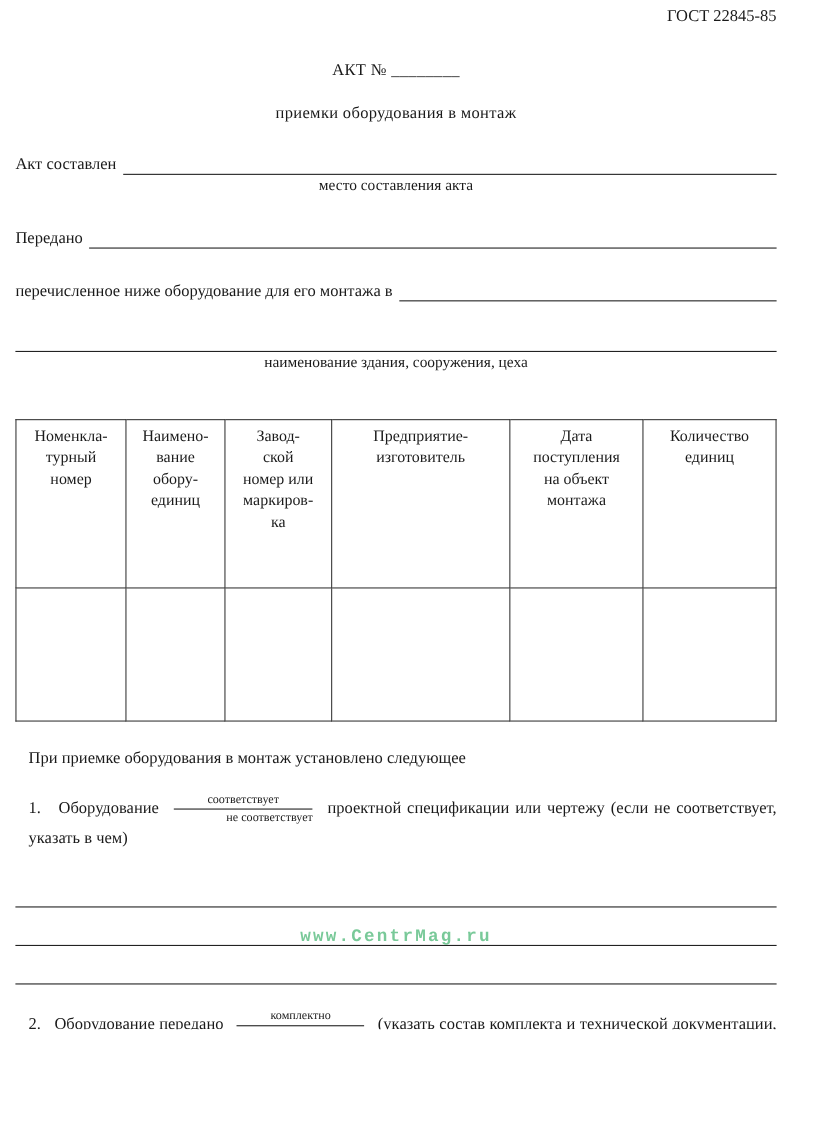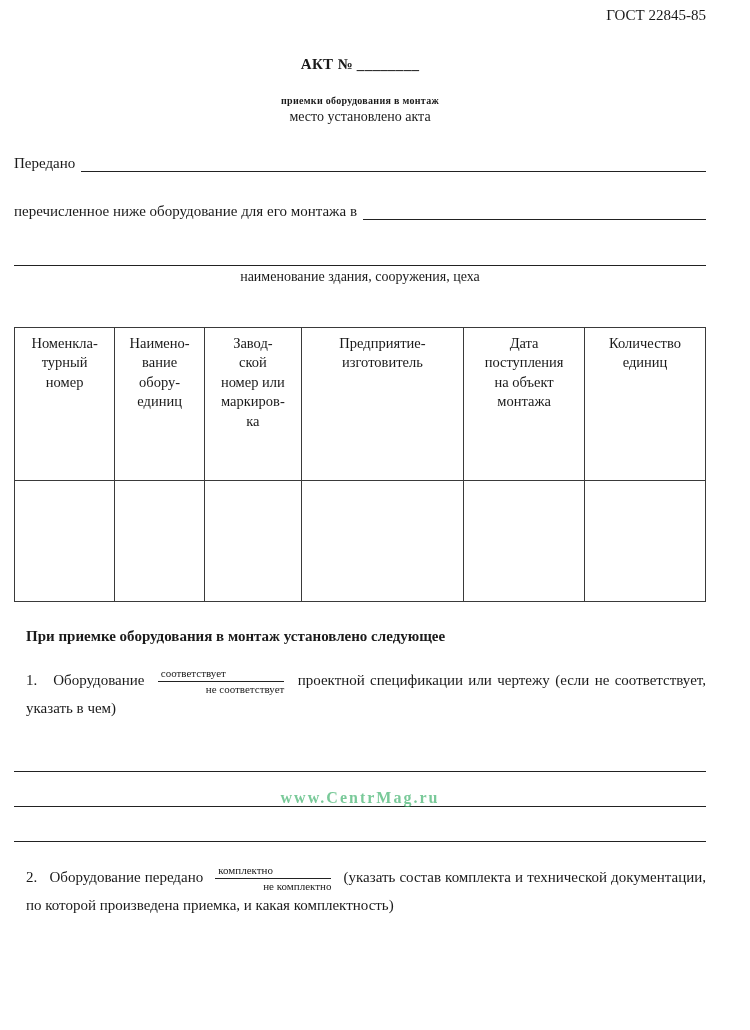--- a/index.html
+++ b/index.html
@@ -5,64 +5,68 @@
   html, body { margin:0; padding:0; background:#ffffff; }
   .page {
     width:750px; height:936px; box-sizing:border-box;
     padding:6px 44px 10px 14px;
     font-family:"Liberation Serif", serif;
     font-size:15px; color:#1a1a1a;
     position:relative; overflow:hidden; background:#fff;
   }
   .doc-header { text-align:right; line-height:1.3; }
   .doc-header .mandatory { margin-top:18px; }
-  .title-block { text-align:center; margin-top:30px; font-weight:bold; letter-spacing:.3px; }
-  .title-block .subtitle { margin-top:22px; font-size:10px; }
+  .title-block { text-align:center; margin-top:30px; font-weight:normal; letter-spacing:.3px; }
+  .title-block .subtitle { margin-top:22px; font-size:15px; }
   .field-row { display:flex; align-items:flex-end; margin-top:28px; }
   .field-row .label { white-space:nowrap; padding-right:6px; }
   .fill-line { flex:1; border-bottom:1px solid #222; height:1.25em; }
   .caption { text-align:center; font-size:14px; margin-top:3px; }
   .full-line { border-bottom:1px solid #222; height:1.25em; margin-top:26px; }
   table.eq-table { width:100%; border-collapse:collapse; margin-top:42px; table-layout:fixed; }
   table.eq-table th, table.eq-table td { border:1px solid #3a3a3a; }
   table.eq-table th {
     font-weight:normal; font-size:14.5px; vertical-align:top; text-align:center;
     padding:6px 3px; white-space:pre-line; height:140px; line-height:1.35;
   }
   table.eq-table td.blank-cell { height:118px; }
   .col1{width:14.5%;} .col2{width:13%;} .col3{width:14%;}
   .col4{width:23.5%;} .col5{width:17.5%;} .col6{width:17.5%;}
-  .statement { margin-top:26px; padding-left:12px;font-weight:bold; }
+  .statement { margin-top:26px; padding-left:12px; }
   .item-para { margin-top:22px; padding-left:12px; text-align:justify; line-height:1.7; }
-  .frac { display:inline-block; vertical-align:middle; text-align:left; font-size:11px; line-height:1.2; margin:0 8px; }
+  .frac { display:inline-block; vertical-align:middle; text-align:center; font-size:11px; line-height:1.2; margin:0 8px; }
   .frac .top { display:block; border-bottom:1px solid #222; padding:0 3px 1px 3px; }
   .frac .bottom { display:block; padding-top:1px;margin-left:48px; }
   .blank-lines { position:relative; margin-top:14px; }
   .blank-lines .blank-line { border-bottom:1px solid #222; height:34px; }
   .watermark {
     position:absolute; left:0; right:0; top:52px; text-align:center;
-    font-family:Liberation Serif, serif; font-size:16px; letter-spacing:2px;
+    font-family:Liberation Mono, monospace; font-size:16px; letter-spacing:2px;
     opacity:.75; pointer-events:none; font-weight:bold;
   }
 </style>
 </head>
 <body>
 
 <div class="page">
 
   <div class="doc-header">
     <div>ГОСТ 22845-85</div>
   </div>
 
   <div class="title-block">
     <div>АКТ № ________</div>
     <div class="subtitle">приемки оборудования в монтаж</div>
   </div>
 
-  <div class="caption">место установлено акта</div>
+  <div class="field-row">
+    <span class="label">Акт составлен</span>
+    <span class="fill-line"></span>
+  </div>
+  <div class="caption">место составления акта</div>
 
   <div class="field-row">
     <span class="label">Передано</span>
     <span class="fill-line"></span>
   </div>
 
   <div class="field-row">
     <span class="label">перечисленное ниже оборудование для его монтажа в</span>
     <span class="fill-line"></span>
   </div>

